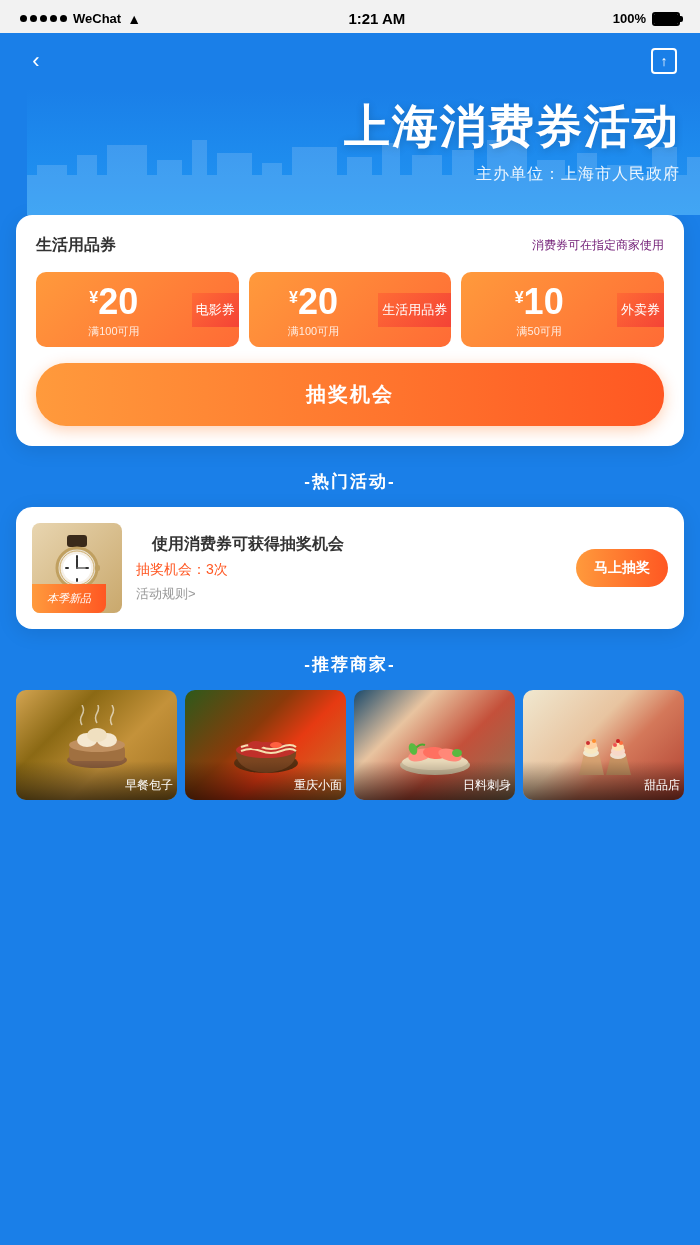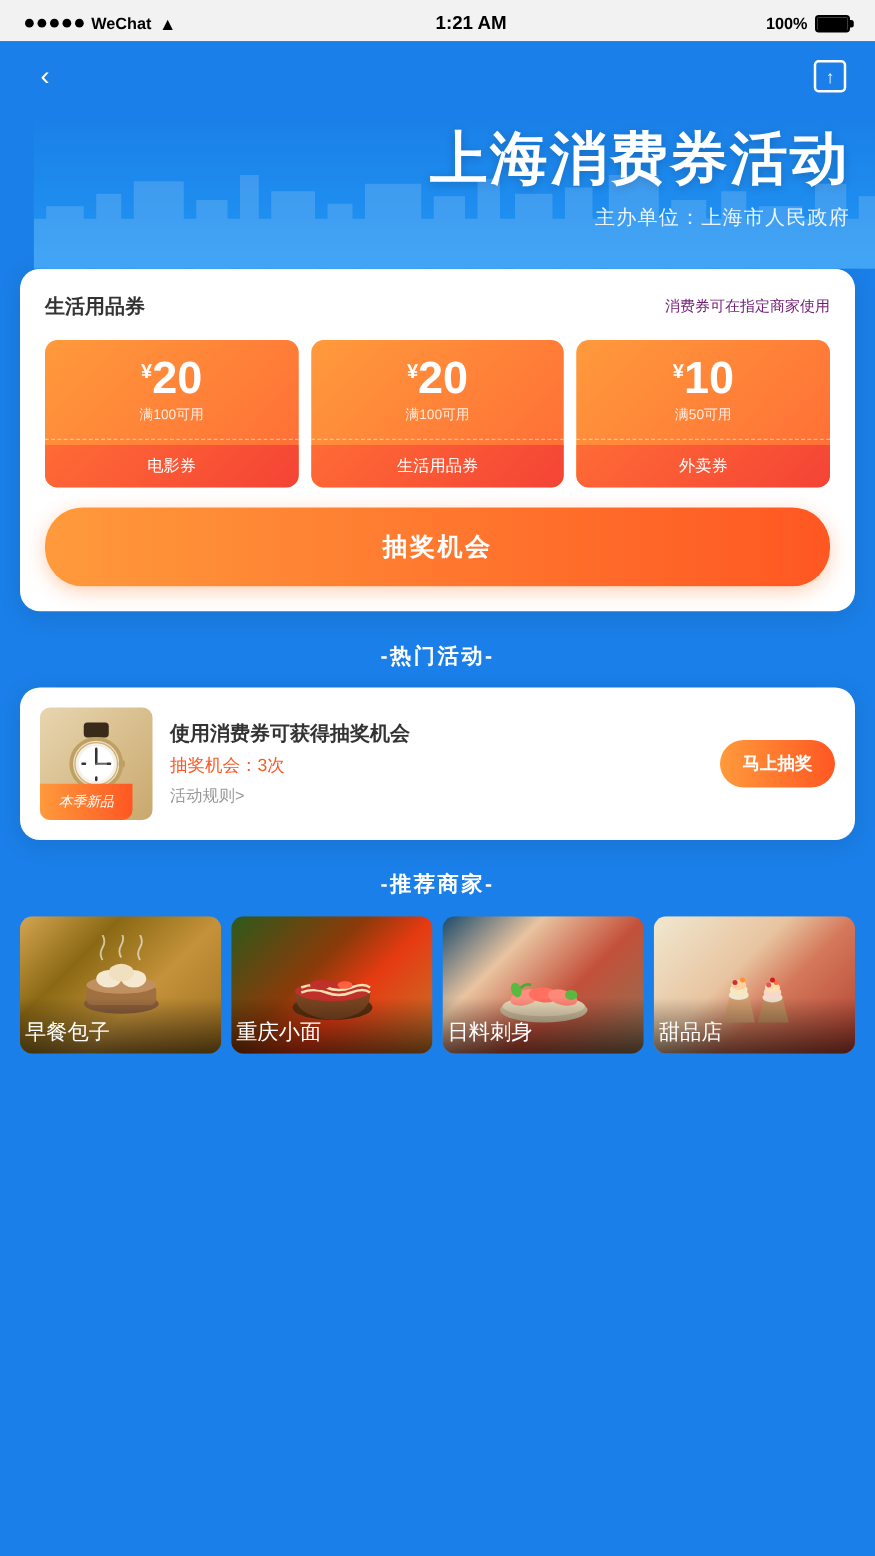--- a/index.html
+++ b/index.html
@@ -127,21 +127,21 @@
       display: flex;
       gap: 10px;
       margin-bottom: 16px;
     }
     .coupon-item {
       flex: 1;
       border-radius: 10px;
       overflow: hidden;
       background: linear-gradient(135deg, #ff9a3c 0%, #ff6b35 100%);
       display: flex;
-      flex-direction: column;
+      align-items: center;
     }
     .coupon-top {
       padding: 12px 8px 8px;
       text-align: center;
       flex: 1;
     }
     .coupon-amount {
       font-size: 36px;
       font-weight: 800;
       color: white;
@@ -234,20 +234,21 @@
       color: white;
       border-radius: 0 0 8px 8px;
       font-style: italic;
     }
     .activity-info { flex: 1; }
     .activity-title {
       font-size: 16px;
       font-weight: 700;
       color: #333;
       margin-bottom: 6px;
+      margin-left: 16px;
     }
     .activity-chance {
       font-size: 14px;
       color: #ff5722;
       margin-bottom: 6px;
     }
     .activity-rules {
       font-size: 13px;
       color: #999;
     }
@@ -292,23 +293,23 @@
       background: linear-gradient(135deg, #1a4a6b 0%, #e8c4a0 30%, #c4503a 60%, #8B7355 100%);
     }
     .food-dessert {
       background: linear-gradient(135deg, #f0e8d0 0%, #e8c4a0 40%, #d4785a 60%, #b04030 100%);
     }
     .merchant-label {
       position: absolute;
       bottom: 0; left: 0; right: 0;
       background: linear-gradient(transparent, rgba(0,0,0,0.6));
       color: white;
-      text-align: left;
+      text-align: right;
       padding: 16px 4px 6px;
-      font-size: 17px;
+      font-size: 12px;
       font-weight: 500;
     }
   </style>
 </head>
 <body>
 
 <div class="status-bar">
   <div class="status-left">
     <div class="status-dots">
       <div class="status-dot"></div>

